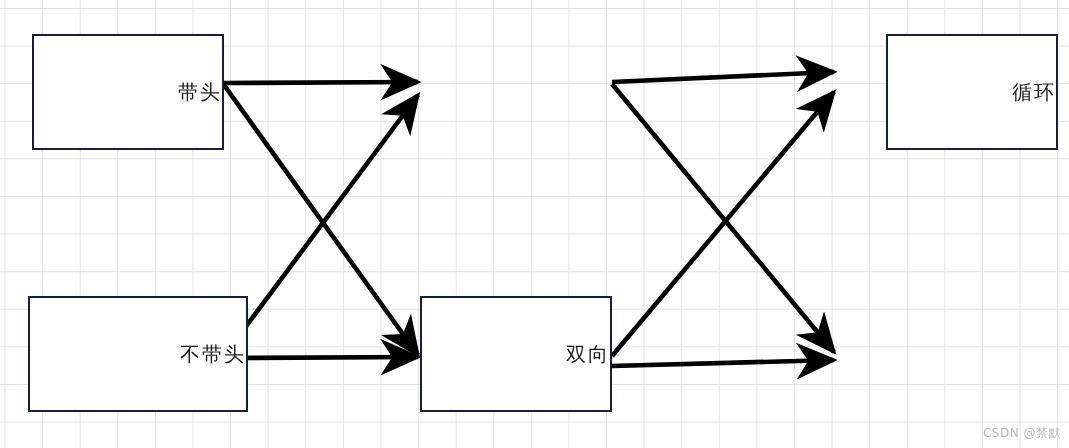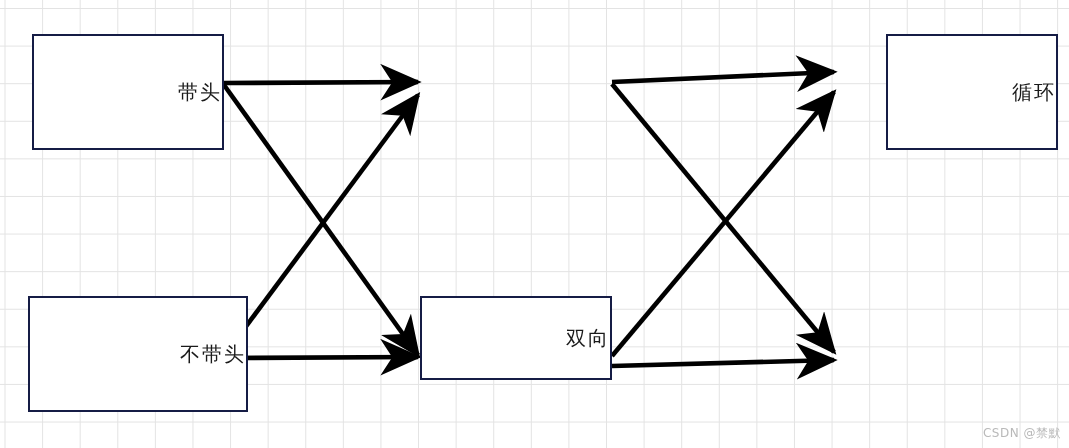--- a/index.html
+++ b/index.html
@@ -88,18 +88,18 @@
 
   <div class="node" style="left: 32px; top: 34px; width: 192px; height: 116px; border-color: rgb(21, 28, 69); background: rgb(255, 255, 255);">
     <span class="node-label">带头</span>
   </div>
   <div class="node" style="left: 886px; top: 34px; width: 172px; height: 116px; border-color: rgb(21, 28, 69); background: rgb(255, 255, 255);">
     <span class="node-label">循环</span>
   </div>
   <div class="node" style="left: 28px; top: 296px; width: 220px; height: 116px; border-color: rgb(21, 28, 69); background: rgb(255, 255, 255);">
     <span class="node-label">不带头</span>
   </div>
-  <div class="node" style="left: 420px; top: 296px; width: 192px; height: 84px; border-color: rgb(21, 28, 69); background: rgb(255, 255, 255);">
+  <div class="node" style="left: 420px; top: 296px; width: 192px; height: 116px; border-color: rgb(21, 28, 69); background: rgb(255, 255, 255);">
     <span class="node-label">双向</span>
   </div>
 
   <div id="watermark" style="color: rgb(185, 185, 185); margin-top: 24px;">CSDN @禁默</div>
 </div>
 
 </body></html>

